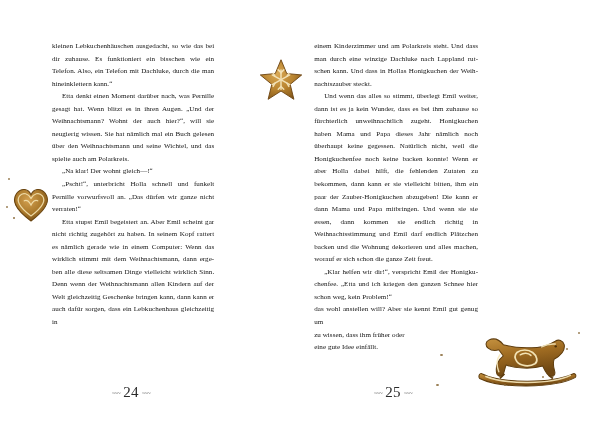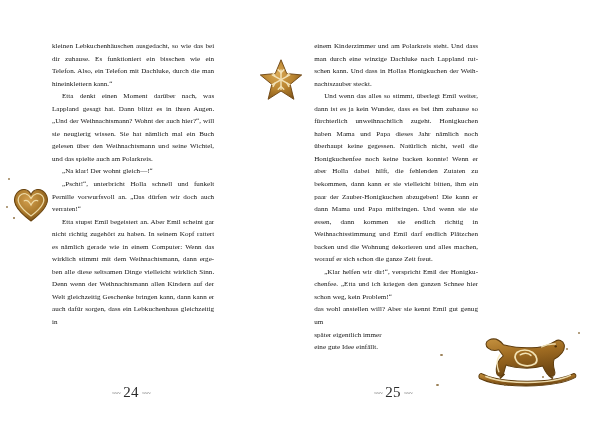--- a/index.html
+++ b/index.html
@@ -111,40 +111,40 @@
 </style>
 </head>
 <body>
 
 <div class="spread">
 
   <div class="page page-verso">
 
     <div class="textblock">
       <p class="noindent">kleinen Lebkuchenhäuschen ausgedacht, so wie das bei dir zuhause. Es funktioniert ein bisschen wie ein Telefon. Also, ein Telefon mit Dachluke, durch die man hinein­klettern kann.“</p>
-      <p class="indent">Etta denkt einen Moment darüber nach, was Lappland gesagt hat. Dann blitzt es in ihren Augen. „Und der Weih­nachtsmann? Wohnt der auch hier?“, will sie neugierig wissen. Sie hat nämlich mal ein Buch gelesen über den Weihnachtsmann und seine Wichtel, und das spielte auch am Polarkreis.</p>
+      <p class="indent">Etta denkt einen Moment darüber nach, was Pernille gesagt hat. Wenn blitzt es in ihren Augen. „Und der Weih­nachtsmann? Wohnt der auch hier?“, will sie neugierig wissen. Sie hat nämlich mal ein Buch gelesen über den Weihnachtsmann und seine Wichtel, und das spielte auch am Polarkreis.</p>
       <p class="indent">„Na klar! Der wohnt gleich—!“</p>
-      <p class="indent">„Pscht!“, unterbricht Holla schnell und funkelt Pernille vorwurfsvoll an. „Das dürfen wir doch auch verraten!“</p>
+      <p class="indent">„Pscht!“, unterbricht Holla schnell und funkelt Pernille vorwurfsvoll an. „Das dürfen wir ganze nicht verraten!“</p>
       <p class="indent">Etta stupst Emil begeistert an. Aber Emil scheint gar nicht richtig zugehört zu haben. In seinem Kopf rattert es nämlich gerade wie in einem Computer: Wenn das wirklich stimmt mit dem Weihnachtsmann, dann erge­ben alle diese seltsamen Dinge vielleicht wirklich Sinn. Denn wenn der Weihnachtsmann allen Kindern auf der Welt gleichzeitig Geschenke bringen kann, dann kann er auch dafür sorgen, dass ein Lebkuchenhaus gleichzeitig in</p>
     </div>
 
     <div class="folio">
       <span class="orn">~~~</span><span class="num">24</span><span class="orn">~~~</span>
     </div>
   </div>
 
   <div class="page page-recto">
 
     <div class="textblock">
       <p class="noindent">einem Kinderzimmer und am Polarkreis steht. Und dass man durch eine winzige Dachluke nach Lappland rut­schen kann. Und dass in Hollas Honigkuchen der Weih­nachtszauber steckt.</p>
       <p class="indent">Und wenn das alles so stimmt, überlegt Emil weiter, dann ist es ja kein Wunder, dass es bei ihm zuhause so fürchterlich unweihnachtlich zugeht. Honigkuchen haben Mama und Papa dieses Jahr nämlich noch überhaupt keine gegessen. Natürlich nicht, weil die Honigkuchenfee noch keine backen konnte! Wenn er aber Holla dabei hilft, die fehlenden Zutaten zu bekommen, dann kann er sie viel­leicht bitten, ihm ein paar der Zauber-Honigkuchen ab­zugeben! Die kann er dann Mama und Papa mitbringen. Und wenn sie sie essen, dann kommen sie endlich richtig in Weihnachtsstimmung und Emil darf endlich Plätzchen backen und die Wohnung dekorieren und alles machen, worauf er sich schon die ganze Zeit freut.</p>
       <p class="indent">„Klar helfen wir dir!“, verspricht Emil der Honigku­chenfee. „Etta und ich kriegen den ganzen Schnee hier schon weg, kein Problem!“</p>
 
       <p class="noindent">das wohl anstellen will? Aber sie kennt Emil gut genug um</p>
-      <p class="shortline">später  eigentlich  immer</p>
+      <p class="shortline">zu wissen, dass ihm früher oder</p>
       <p class="shortline">eine gute Idee einfällt.</p>
     </div>
 
     <div class="folio">
       <span class="orn">~~~</span><span class="num">25</span><span class="orn">~~~</span>
     </div>
   </div>
 
   <div class="cookie cookie-star">
     <svg viewBox="0 0 100 100" width="46" height="46">

